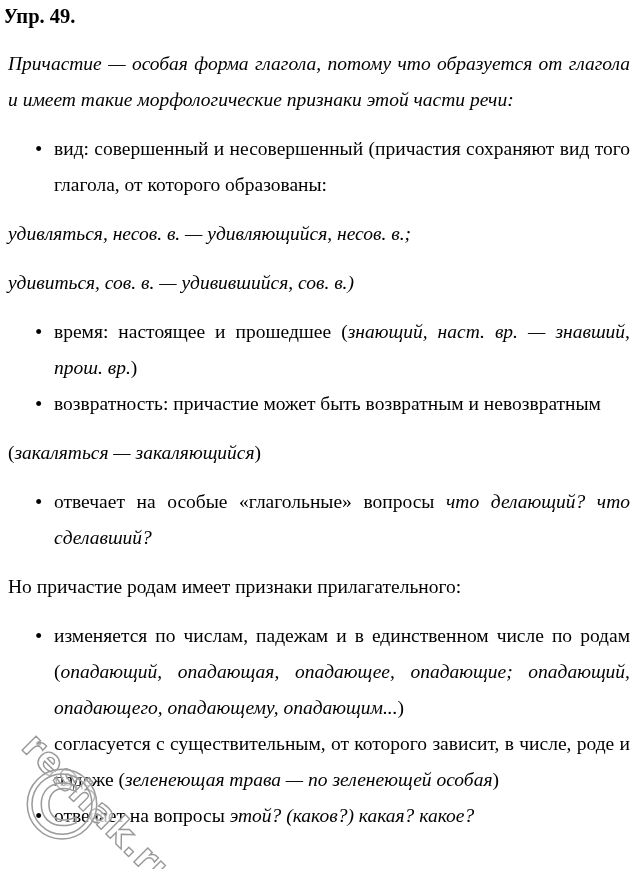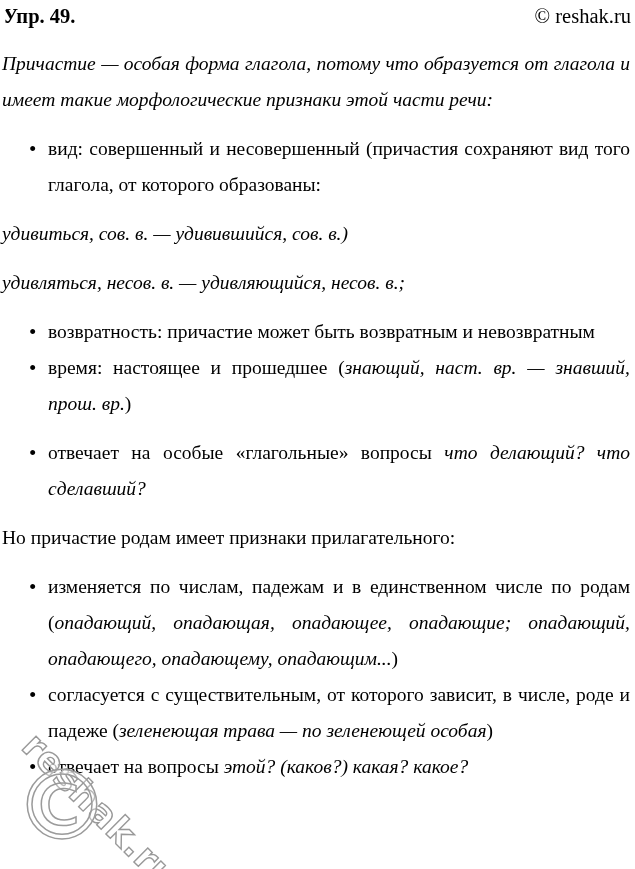--- a/index.html
+++ b/index.html
@@ -14,21 +14,21 @@
     border-radius:26px;
   }
   .header{
     display:flex;justify-content:space-between;align-items:baseline;
     padding:3px 4px 0 3px;
     line-height:27px;
     margin-bottom:16px;
   }
   .exercise{font-weight:bold;font-size:20.5px;}
   .copyright{font-size:20.5px;}
-  .doc{padding:0 5px 0 2px;}
+  .doc{padding:0 5px 0 8px;}
   .para{
     margin:0 0 13px 0;
     line-height:36px;
     text-align:justify;
   }
   ul.bullets{
     margin:0 0 13px 0;
     padding:0;
     list-style:none;
   }
@@ -70,34 +70,34 @@
     stroke-width:1.5px;
   }
 </style>
 </head>
 <body>
 
 <div class="page">
 
   <div class="header">
     <div class="exercise">Упр. 49.</div>
-    <div class="copyright">© reshak.ru</div>
   </div>
 
   <div class="doc" id="doc-body">
       <p class="para"><span class="run italic">Причастие — особая форма глагола, потому что образуется от глагола и имеет такие морфологические признаки этой части речи:</span></p>
       <ul class="bullets">
         <li><span class="run normal">вид: совершенный и несовершенный (причастия сохраняют вид того глагола, от которого образованы:</span></li>
       </ul>
+      <p class="para"><span class="run italic">удивляться, несов. в. — удивляющийся, несов. в.;</span></p>
       <p class="para"><span class="run italic">удивиться, сов. в. — удивившийся, сов. в.)</span></p>
-      <p class="para"><span class="run italic">удивляться, несов. в. — удивляющийся, несов. в.;</span></p>
       <ul class="bullets">
+        <li><span class="run normal">время: настоящее и прошедшее (</span><span class="run italic">знающий, наст. вр. — знавший, прош. вр.</span><span class="run normal">)</span></li>
         <li><span class="run normal">возвратность: причастие может быть возвратным и невозвратным</span></li>
-        <li><span class="run normal">время: настоящее и прошедшее (</span><span class="run italic">знающий, наст. вр. — знавший, прош. вр.</span><span class="run normal">)</span></li>
       </ul>
+      <p class="para"><span class="run normal">(</span><span class="run italic">закаляться — закаляющийся</span><span class="run normal">)</span></p>
       <ul class="bullets">
         <li><span class="run normal">отвечает на особые «глагольные» вопросы </span><span class="run italic">что делающий? что сделавший?</span></li>
       </ul>
       <p class="para"><span class="run normal">Но причастие родам имеет </span><span class="run bold">признаки прилагательного</span><span class="run normal">:</span></p>
       <ul class="bullets">
         <li><span class="run normal">изменяется по числам, падежам и в единственном числе по родам (</span><span class="run italic">опадающий, опадающая, опадающее, опадающие; опадающий, опадающего, опадающему, опадающим...</span><span class="run normal">)</span></li>
         <li><span class="run normal">согласуется с существительным, от которого зависит, в числе, роде и падеже (</span><span class="run italic">зеленеющая трава — по зеленеющей особая</span><span class="run normal">)</span></li>
         <li><span class="run normal">отвечает на вопросы </span><span class="run italic">этой? (каков?) какая? какое?</span></li>
       </ul>
     </div>

